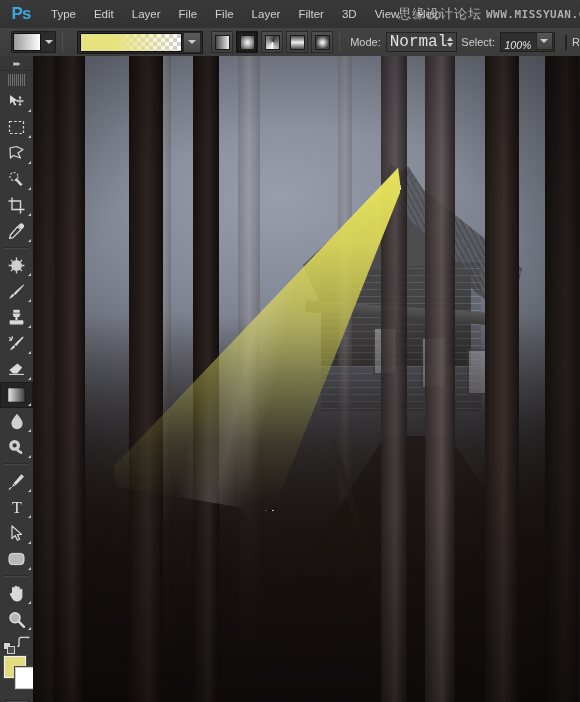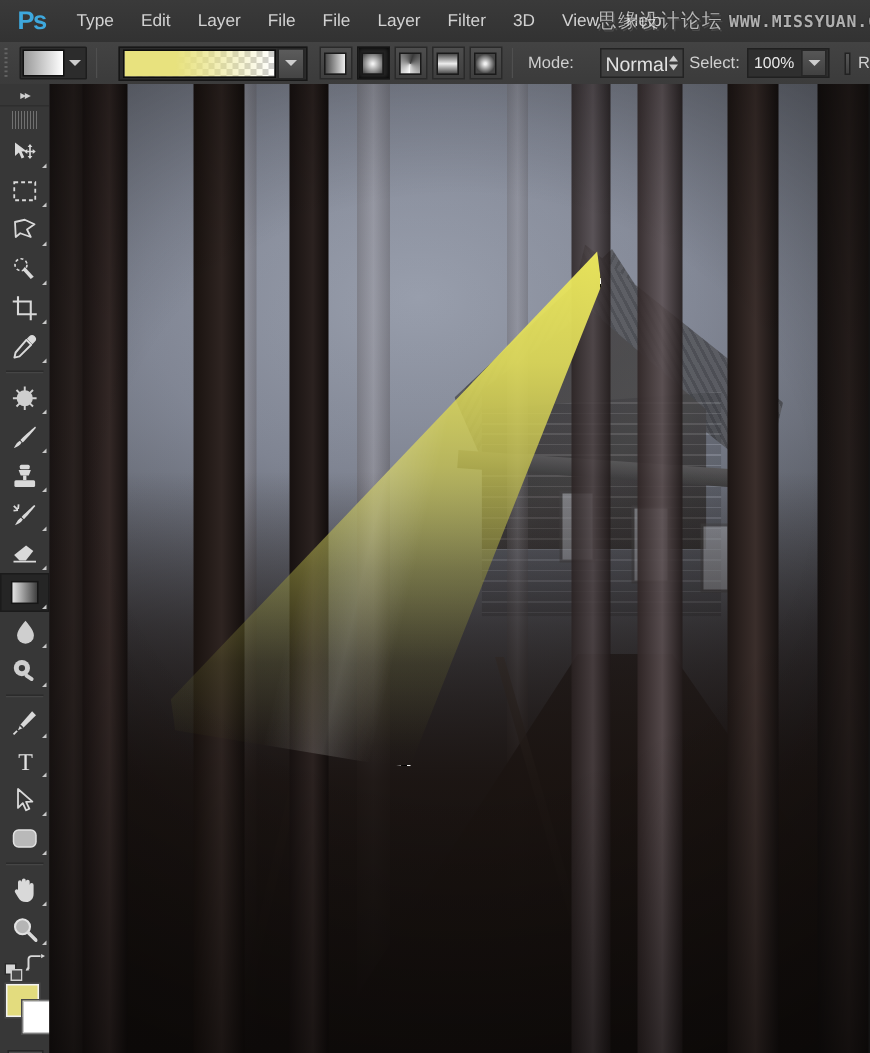--- a/index.html
+++ b/index.html
@@ -106,31 +106,31 @@
   .gtype i{display:block;width:13px;height:13px;border:1px solid #1a1a1a;}
   .gt-linear i{background:linear-gradient(to right,#4a4a4a,#ededed);}
   .gt-radial i{background:radial-gradient(circle at 50% 50%,#f2f2f2 5%,#4a4a4a 95%);}
   .gt-angle  i{background:conic-gradient(from 180deg,#ffffff,#3a3a3a 55%,#d8d8d8);}
   .gt-reflect i{background:linear-gradient(to bottom,#4a4a4a,#ededed 50%,#4a4a4a);}
   .gt-diamond i{background:radial-gradient(circle at 50% 50%,#f0f0f0 8%,#454545 70%);}
 
   .opt-label{margin-left:4px;color:#cfcfcf;font-size:11px;}
   #mode-select{
     display:flex;align-items:center;justify-content:space-between;
-    width:88px;height:18px;margin-left:17px;padding:0 3px;
-    background:#3f3f3f;border:1px solid #232323;color:#e2e2e2;font-size:13px;
+    width:88px;height:18px;margin-left:5px;padding:0 3px;
+    background:#3f3f3f;border:1px solid #232323;color:#e2e2e2;font-size:16px;font-family:Liberation Mono, monospace;
   }
   .dbl-arrow{display:flex;flex-direction:column;gap:2px;align-items:center;}
   .dbl-arrow span{display:block;width:0;height:0;border-left:3px solid transparent;border-right:3px solid transparent;}
   .dbl-arrow .up{border-bottom:4px solid #d0d0d0;}
   .dbl-arrow .dn{border-top:4px solid #d0d0d0;}
 
   #opacity-field{
-    display:flex;align-items:center;height:18px;margin-left:5px;
-    background:#2f2f2f;border:1px solid #202020;
+    display:flex;align-items:flex-end;height:18px;margin-left:5px;
+    background:#2f2f2f;border:1px solid #202020;font-style:italic;
   }
   #opacity-value{width:34px;text-align:center;color:#e8e8e8;font-size:10.5px;}
   #opacity-arrow{
     width:15px;height:16px;margin:1px;display:flex;align-items:center;justify-content:center;
     background:linear-gradient(#565656,#414141);border:1px solid #262626;
   }
   .chk{
     width:13px;height:13px;background:linear-gradient(#585858,#3f3f3f);
     border:1px solid #222;margin-left:10px;
   }

